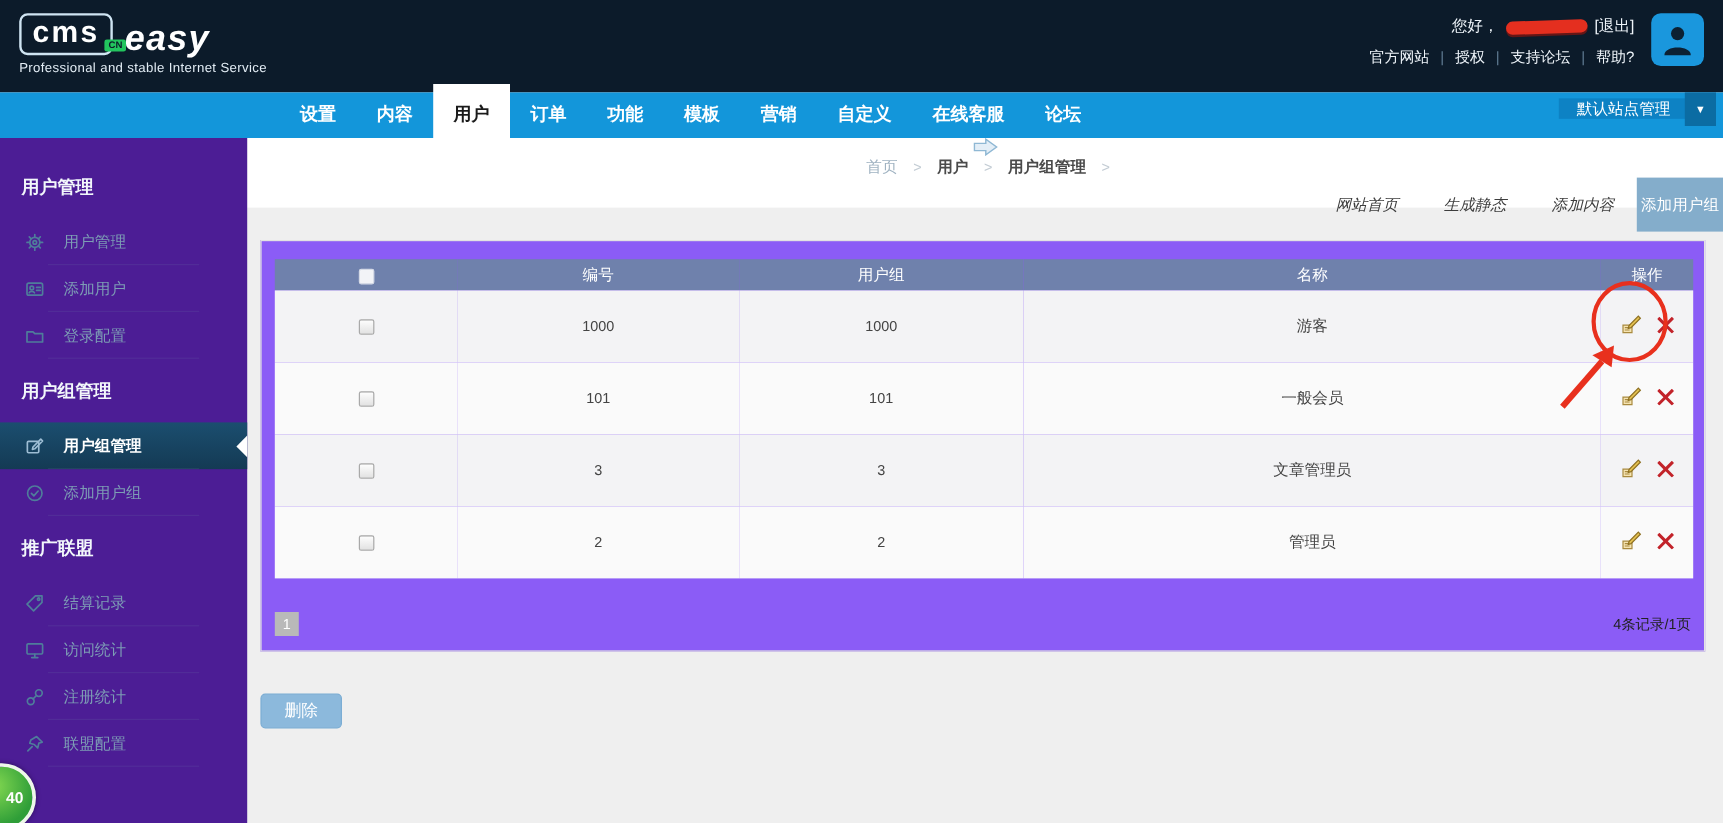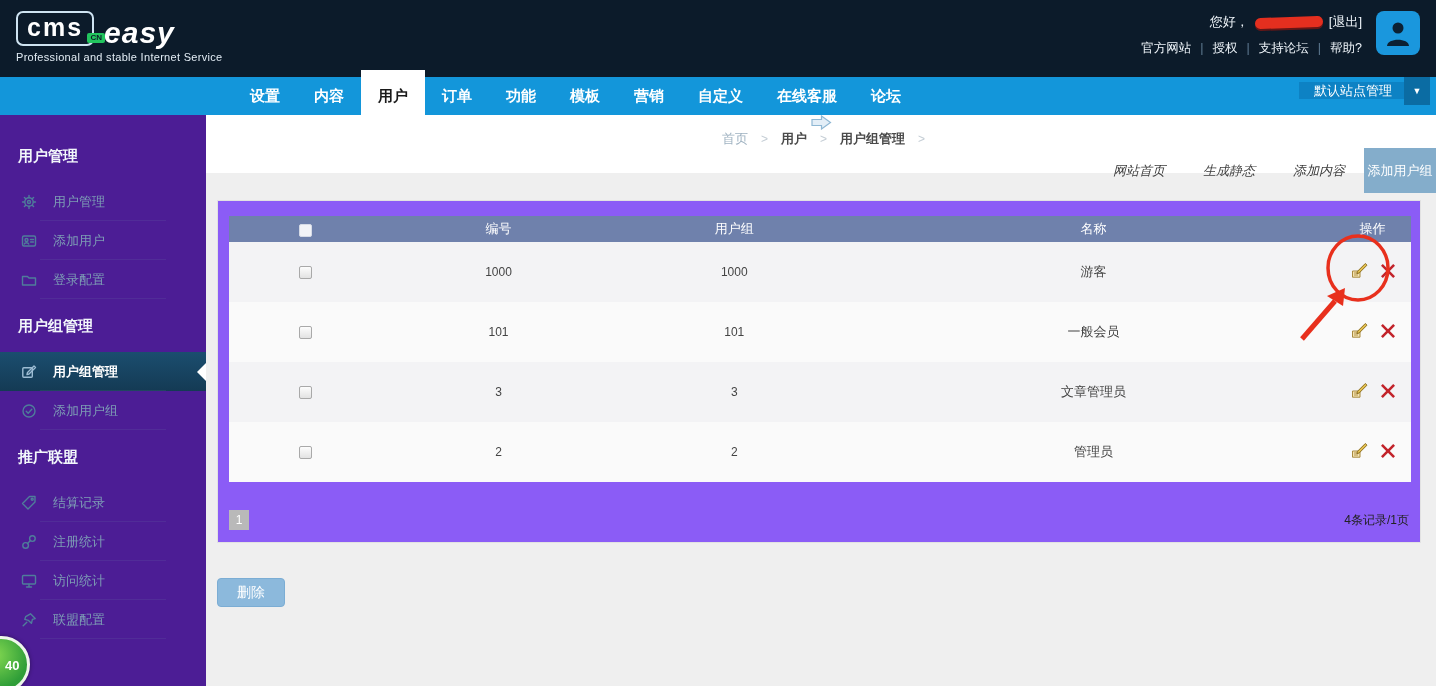--- a/index.html
+++ b/index.html
@@ -199,39 +199,39 @@
             </g>
           </svg>
         </span>
         <span>结算记录</span>
         <span class="sep-line"></span>
       </div>
       <div class="side-item">
         <span class="side-icon">
           <svg width="18" height="18" viewBox="0 0 18 18">
             <g fill="none" stroke="#4f7d9b" stroke-width="1.4" stroke-linecap="round" stroke-linejoin="round">
+              <rect x="2.5" y="3.5" width="13" height="8.5" rx="1"></rect>
+              <path d="M6.5 15h5M9 12.2V15"></path>
+            </g>
+          </svg>
+        </span>
+        <span>访问统计</span>
+        <span class="sep-line"></span>
+      </div>
+      <div class="side-item">
+        <span class="side-icon">
+          <svg width="18" height="18" viewBox="0 0 18 18">
+            <g fill="none" stroke="#4f7d9b" stroke-width="1.4" stroke-linecap="round" stroke-linejoin="round">
               <circle cx="5.6" cy="12.4" r="2.8"></circle>
               <circle cx="12.4" cy="5.6" r="2.8"></circle>
               <path d="M7.6 10.4l2.8-2.8"></path>
             </g>
           </svg>
         </span>
         <span>注册统计</span>
-        <span class="sep-line"></span>
-      </div>
-      <div class="side-item">
-        <span class="side-icon">
-          <svg width="18" height="18" viewBox="0 0 18 18">
-            <g fill="none" stroke="#4f7d9b" stroke-width="1.4" stroke-linecap="round" stroke-linejoin="round">
-              <rect x="2.5" y="3.5" width="13" height="8.5" rx="1"></rect>
-              <path d="M6.5 15h5M9 12.2V15"></path>
-            </g>
-          </svg>
-        </span>
-        <span>访问统计</span>
         <span class="sep-line"></span>
       </div>
       <div class="side-item">
         <span class="side-icon">
           <svg width="18" height="18" viewBox="0 0 18 18">
             <g fill="none" stroke="#4f7d9b" stroke-width="1.4" stroke-linecap="round" stroke-linejoin="round">
               <path d="M10.5 2.8l4.7 4.7-2.8.8-1 4-2.9-2.9-3.7-1 .9-2.8z"></path>
               <path d="M6.8 11.2L3.2 14.8"></path>
             </g>
           </svg>

